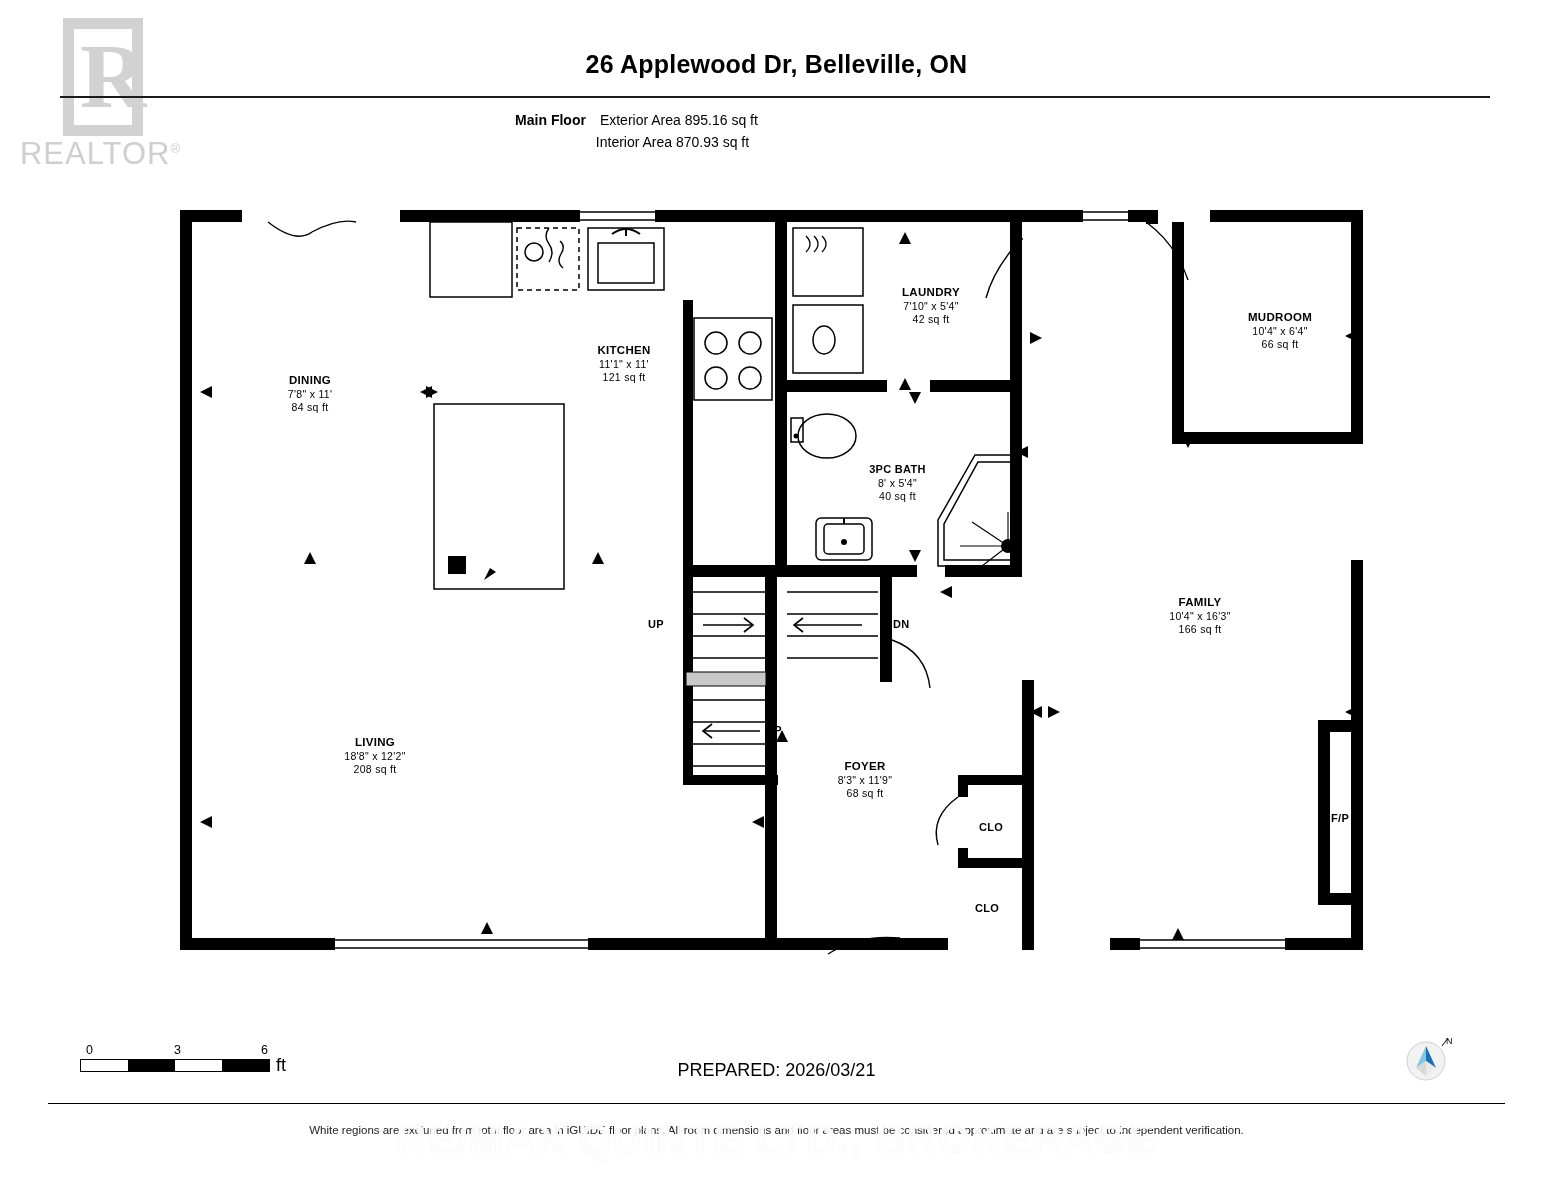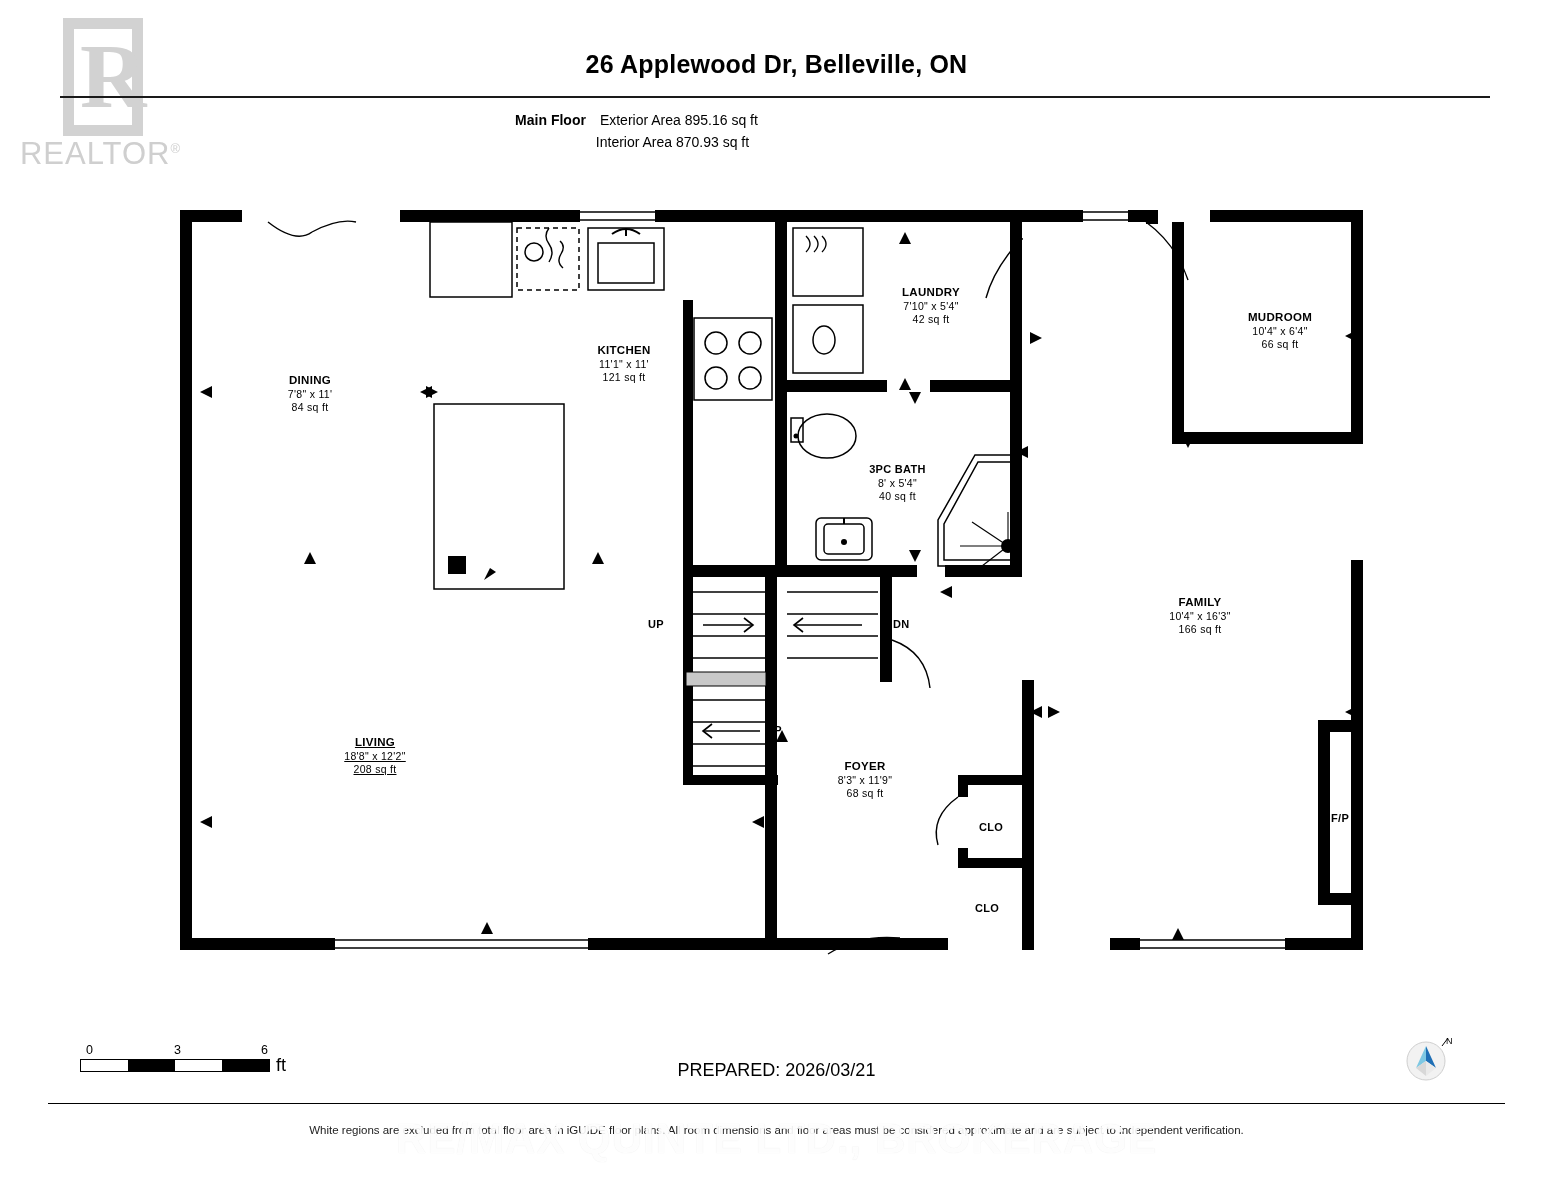--- a/index.html
+++ b/index.html
@@ -349,21 +349,21 @@
     <div class="dim">8' x 5'4"</div>
     <div class="sq">40 sq ft</div>
   </div>
 
   <div class="rlabel" style="left:1135px; top:596px; width:130px;">
     <div>FAMILY</div>
     <div class="dim">10'4" x 16'3"</div>
     <div class="sq">166 sq ft</div>
   </div>
 
-  <div class="rlabel" style="left:310px; top:736px; width:130px;text-decoration:underline;">
+  <div class="rlabel" style="left:310px; top:736px; width:130px;">
     <div>LIVING</div>
     <div class="dim">18'8" x 12'2"</div>
     <div class="sq">208 sq ft</div>
   </div>
 
   <div class="rlabel" style="left:805px; top:760px; width:120px;">
     <div>FOYER</div>
     <div class="dim">8'3" x 11'9"</div>
     <div class="sq">68 sq ft</div>
   </div>

